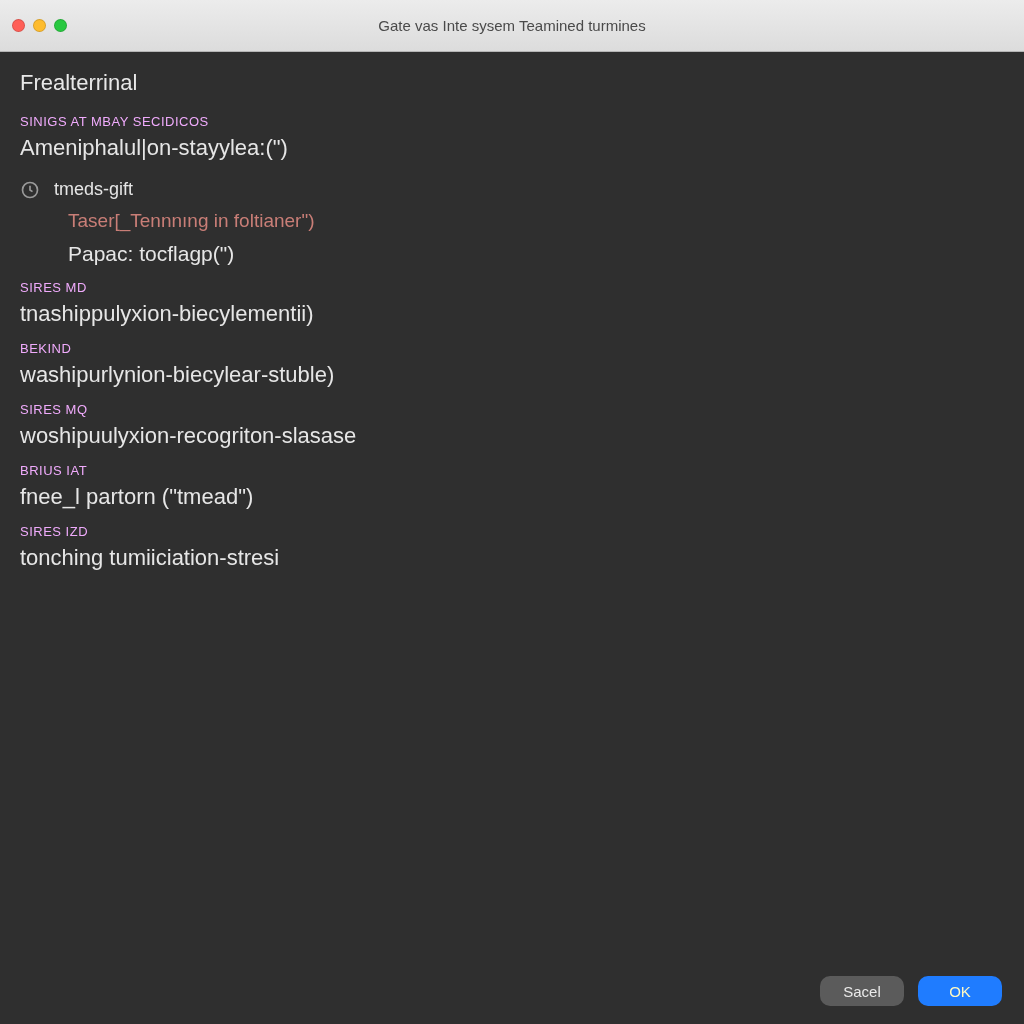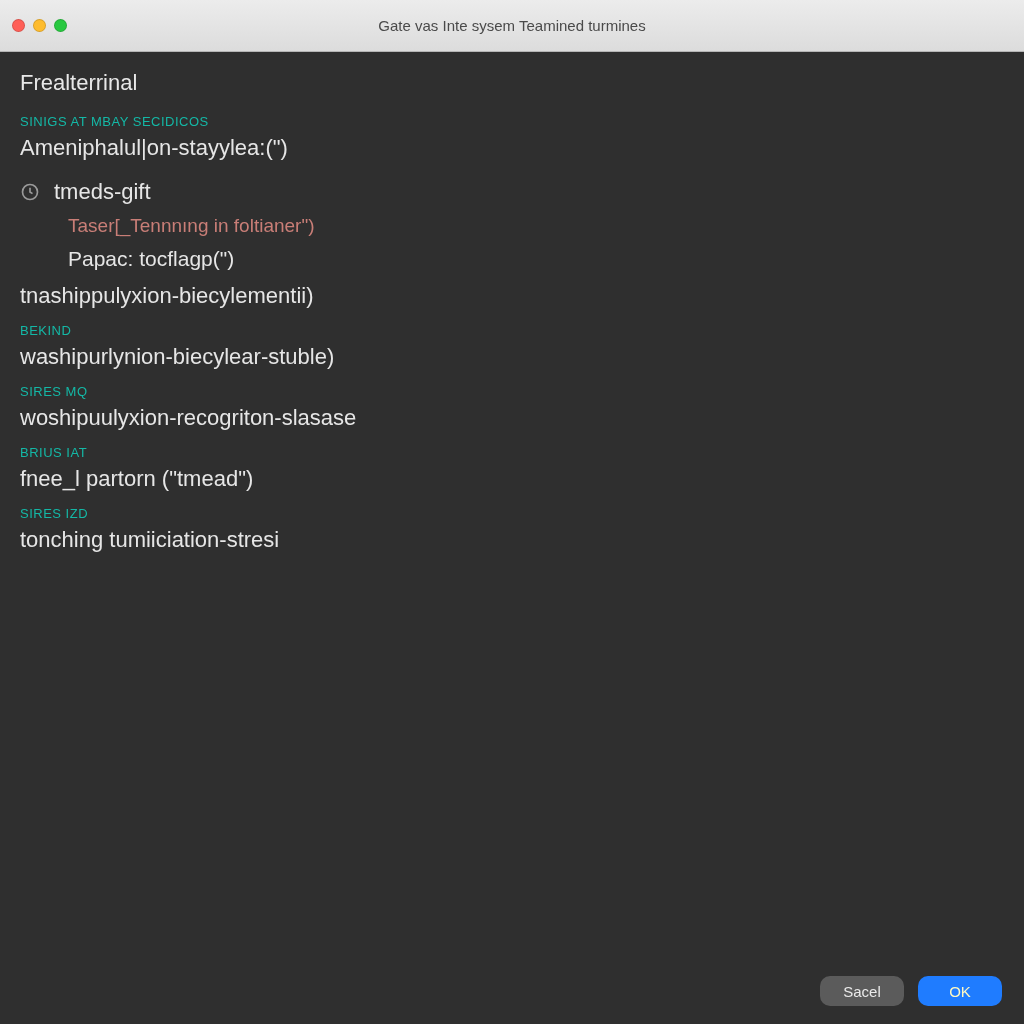--- a/index.html
+++ b/index.html
@@ -31,33 +31,33 @@
   .content {
     flex: 1;
     padding: 18px 20px 0 20px;
     overflow: hidden;
     background: #2f2f2f;
   }
   .heading {
     font-size: 22px; color: #e8e8e8; margin-bottom: 18px; font-weight: 400;
   }
   .section-label {
-    font-size: 13px; letter-spacing: 0.5px; color: #14b8a6;
+    font-size: 13px; letter-spacing: 0.5px; color: #f0abfc;
     text-transform: uppercase; margin: 14px 0 6px 0;
   }
   .item {
     font-size: 22px; color: #e6e6e6; font-weight: 300;
     margin: 4px 0 18px 0;
   }
   .item.slightly-tight { margin-bottom: 14px; }
 
   .choble-block { margin-bottom: 12px; }
   .choble-row1 {
     display: flex; align-items: center; gap: 14px;
-    font-size: 22px; color: #e6e6e6; font-weight: 300;
+    font-size: 18px; color: #e6e6e6; font-weight: 300;
   }
   .clock-icon {
     width: 20px; height: 20px; color: #9a9a9a;
   }
   .clock-icon svg { width: 100%; height: 100%; display: block; }
   .choble-sub {
     margin-left: 48px;
     font-size: 19px; color: #c97e77; font-weight: 300;
     margin-top: 10px;
   }
@@ -109,20 +109,21 @@
           <circle cx="12" cy="12" r="9"></circle>
           <path d="M12 7v5l3 2"></path>
         </svg>
       </span>
       <span>tmeds-gift</span>
     </div>
     <div class="choble-sub">Taser[_Tennnıng in foltianer")</div>
     <div class="choble-sub2">Papac: tocflagp(")</div>
   </div>
 
+  <div class="section-label">SIRES MD</div>
   <div class="item slightly-tight">tnashippulyxion-biecylementii)</div>
 
   <div class="section-label">BEKIND</div>
   <div class="item slightly-tight">washipurlynion-biecylear-stuble)</div>
 
   <div class="section-label">SIRES MQ</div>
   <div class="item slightly-tight">woshipuulyxion-recogriton-slasase</div>
 
   <div class="section-label">BRIUS IAT</div>
   <div class="item slightly-tight">fnee_l partorn ("tmead")</div>

